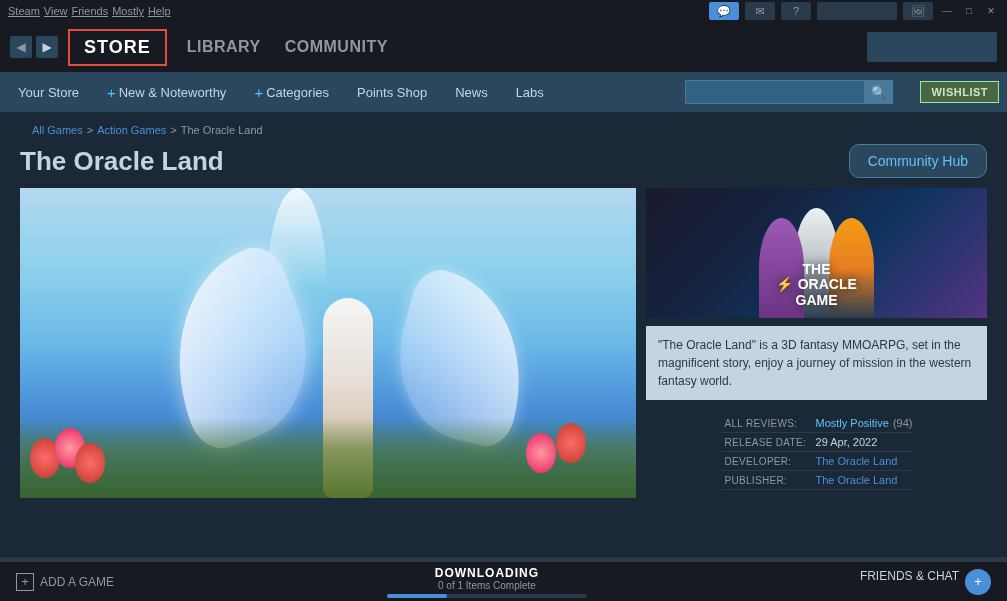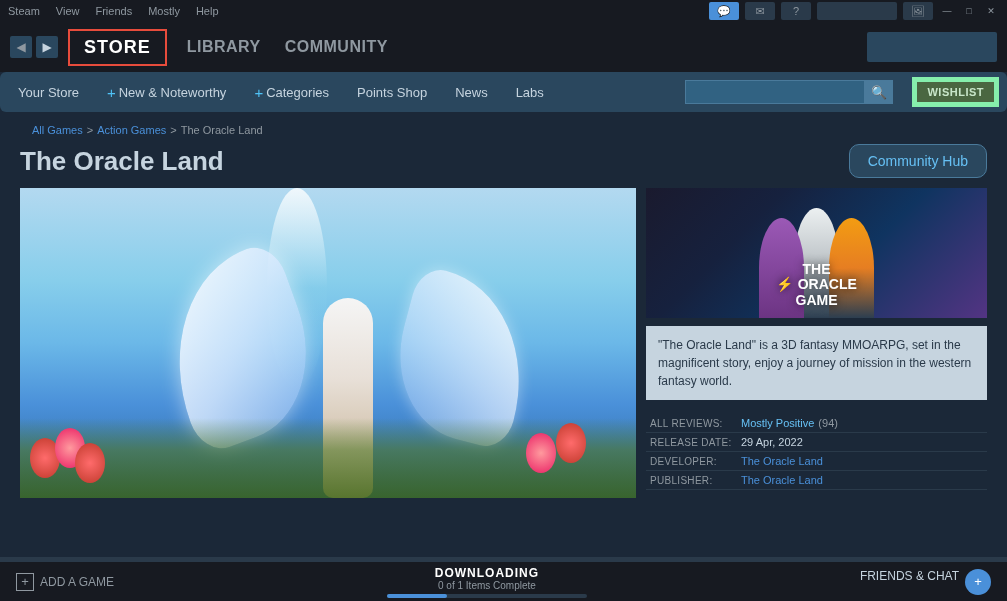--- a/index.html
+++ b/index.html
@@ -17,21 +17,21 @@
     .title-bar {
       height: 22px;
       background: #171a21;
       display: flex;
       align-items: center;
       justify-content: space-between;
       padding: 0 8px;
       font-size: 11px;
       color: #8f98a0;
     }
-    .title-bar-left { display: flex; gap: 16px; }
+    .title-bar-left { display: flex; gap: 4px; text-decoration: underline; }
     .title-bar-right { display: flex; gap: 6px; align-items: center; }
     .title-bar-right .tb-icon {
       width: 30px; height: 18px;
       background: #2a3a4a;
       border-radius: 2px;
       display: flex; align-items: center; justify-content: center;
       font-size: 11px; color: #8f98a0;
     }
     .tb-blue { background: #4a90d9 !important; color: white !important; }
     .win-btn {
@@ -85,40 +85,39 @@
     .nav-spacer { flex: 1; }
 
     
     .sub-nav {
       height: 40px;
       background: #2a475e;
       display: flex;
       align-items: stretch;
       padding: 1px 4px;
       position: relative;
-      border-radius: 6px;
     }
     .sub-nav-item {
       display: flex;
       align-items: center;
       padding: 0 14px;
       font-size: 13px;
       color: #c6d4df;
       cursor: pointer;
       white-space: nowrap;
       gap: 3px;
     }
     .sub-nav-item .plus { color: #4fc3f7; font-size: 15px; }
     .wishlist-btn {
       position: absolute;
       right: 8px;
       top: 50%;
       transform: translateY(-50%);
       background: #4a6741;
-      border: 5px solid #86efac;
+      border: 1px solid #86efac;
       color: #c8e6c9;
       font-size: 11px;
       font-weight: bold;
       padding: 4px 10px;
       cursor: pointer;
       letter-spacing: 0.5px;
     }
     .sub-nav-search {
       display: flex;
       align-items: center;
@@ -254,20 +253,21 @@
       border-radius: 50%;
       transform: translateX(-50%);
     }
 
     
     .right-panel {
       flex: 1;
       display: flex;
       flex-direction: column;
       gap: 8px;
+      align-items: center;
     }
     .game-thumbnail {
       width: 100%;
       height: 130px;
       background: linear-gradient(135deg, #1a1a2e 0%, #16213e 30%, #0f3460 60%, #533483 100%);
       position: relative;
       overflow: hidden;
     }
     .thumb-characters {
       position: absolute;

